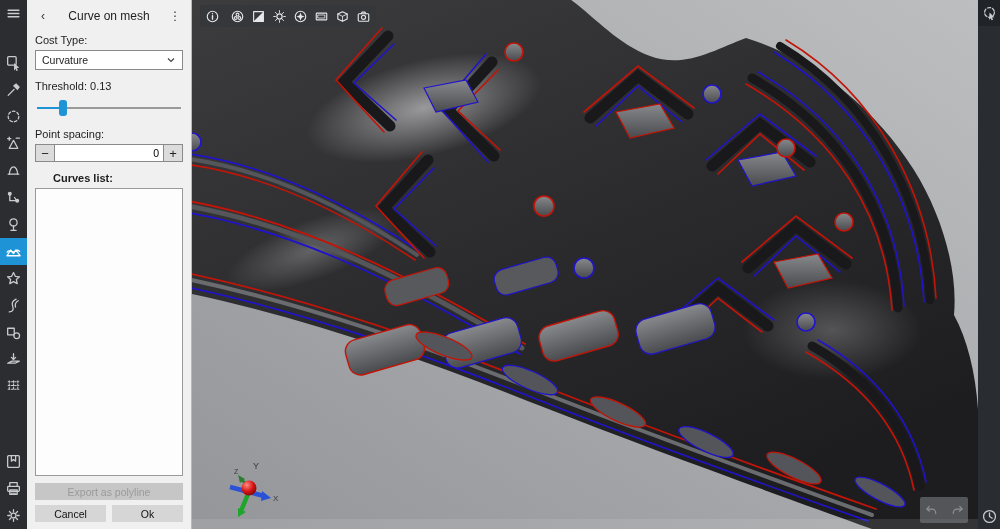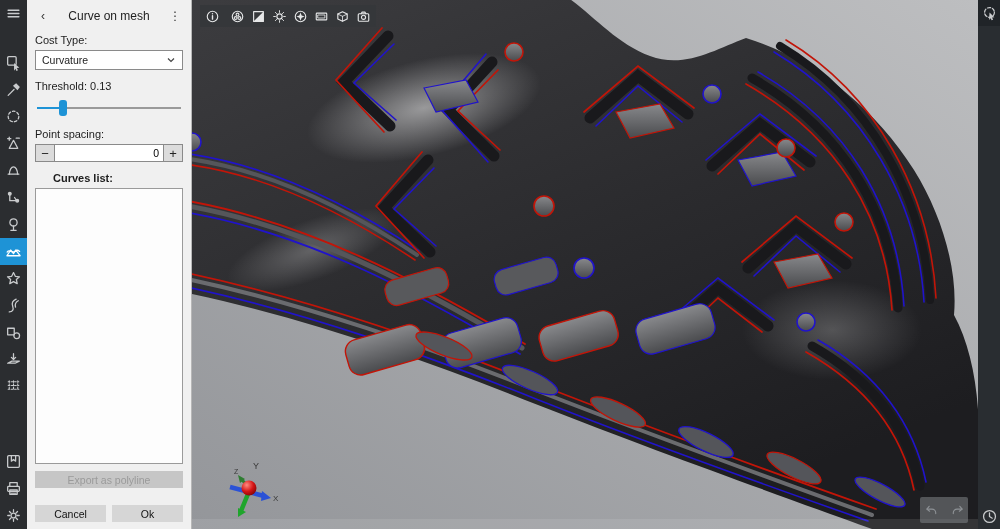--- a/index.html
+++ b/index.html
@@ -56,21 +56,21 @@
   }
   .step-input{
     flex:1;border:1px solid #8a8a8a;border-left:none;border-right:none;background:#fff;
     font-size:10.5px;text-align:right;padding:0 4px;font-family:"Liberation Sans",sans-serif;
     min-width:0;
   }
   .curves-list{
     flex:1;background:#fdfdfd;border:1px solid #9a9a9a;margin:0 0 7px 0;
   }
   .pbtn{
-    height:17px;margin-bottom:17px;display:flex;align-items:center;justify-content:center;
+    height:17px;margin-bottom:5px;display:flex;align-items:center;justify-content:center;
     font-size:10.5px;border:none;cursor:default;font-family:"Liberation Sans",sans-serif;
   }
   .pbtn.disabled{background:#c6c6c6;color:#9a9a9a;}
   .btn-row{display:flex;gap:6px;}
   .btn-row .pbtn{flex:1;background:#d6d6d6;color:#111;cursor:pointer;margin-bottom:0;}
   
   .viewport{flex:1;position:relative;overflow:hidden;}
   .viewport .scene{position:absolute;inset:0;width:100%;height:100%;}
   .vtoolbar{
     position:absolute;left:8px;top:5px;height:22px;display:flex;align-items:center;

